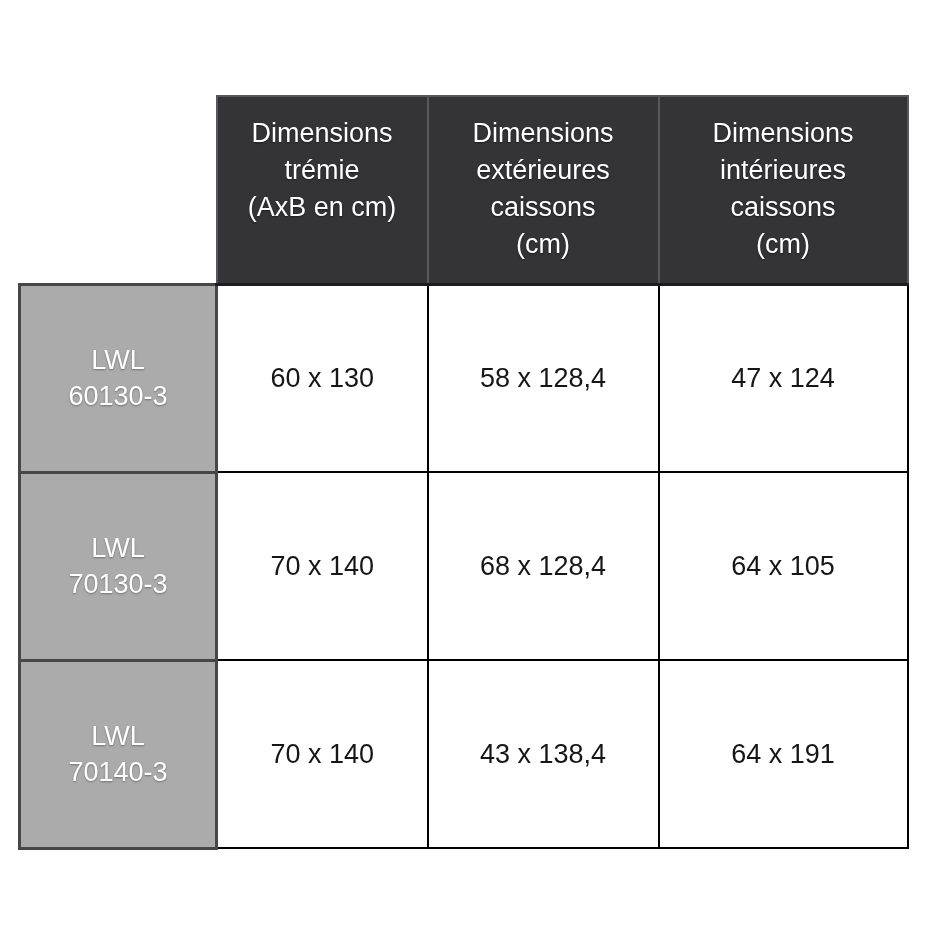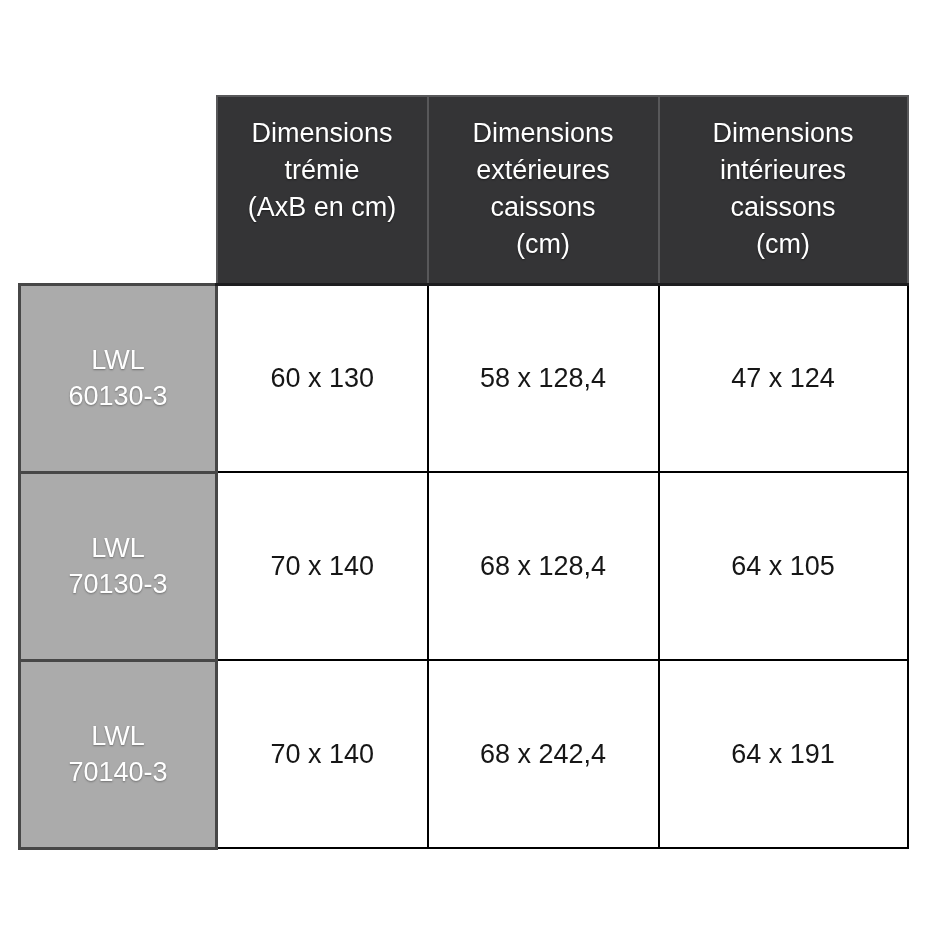--- a/index.html
+++ b/index.html
@@ -117,18 +117,18 @@
         <th class="rowlabel">LWL
 70130-3</th>
         <td class="cell">70 x 140</td>
         <td class="cell">68 x 128,4</td>
         <td class="cell">64 x 105</td>
       </tr>
       <tr class="brow">
         <th class="rowlabel">LWL
 70140-3</th>
         <td class="cell">70 x 140</td>
-        <td class="cell">68 x 242,4</td>
+        <td class="cell">43 x 138,4</td>
         <td class="cell">64 x 191</td>
       </tr>
     </tbody>
   </table>
 </div>
 
 </body></html>

